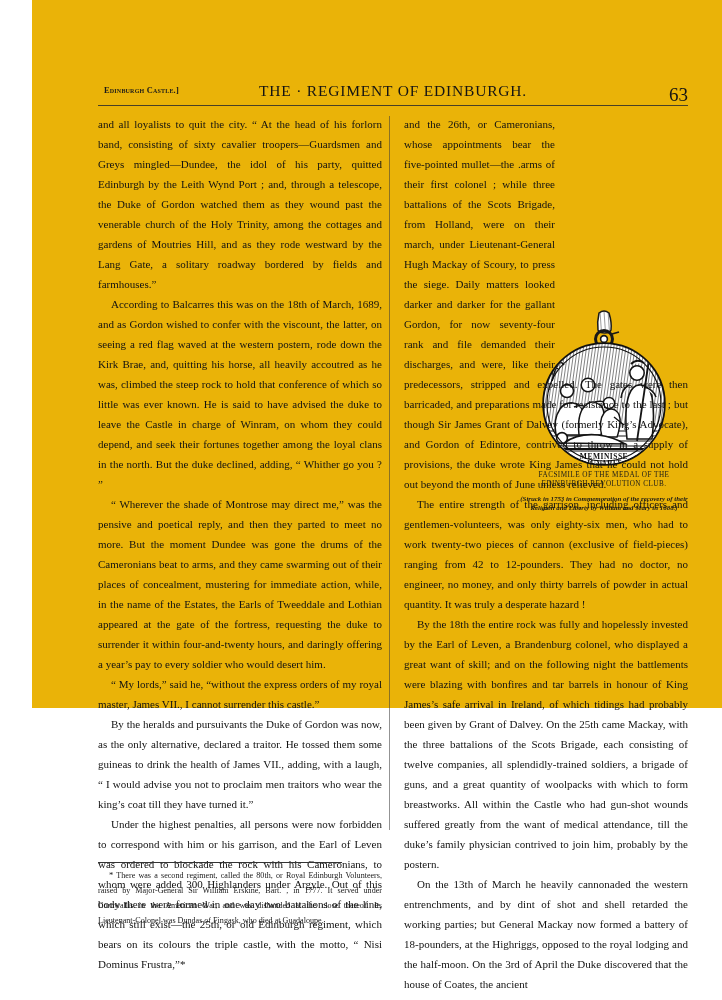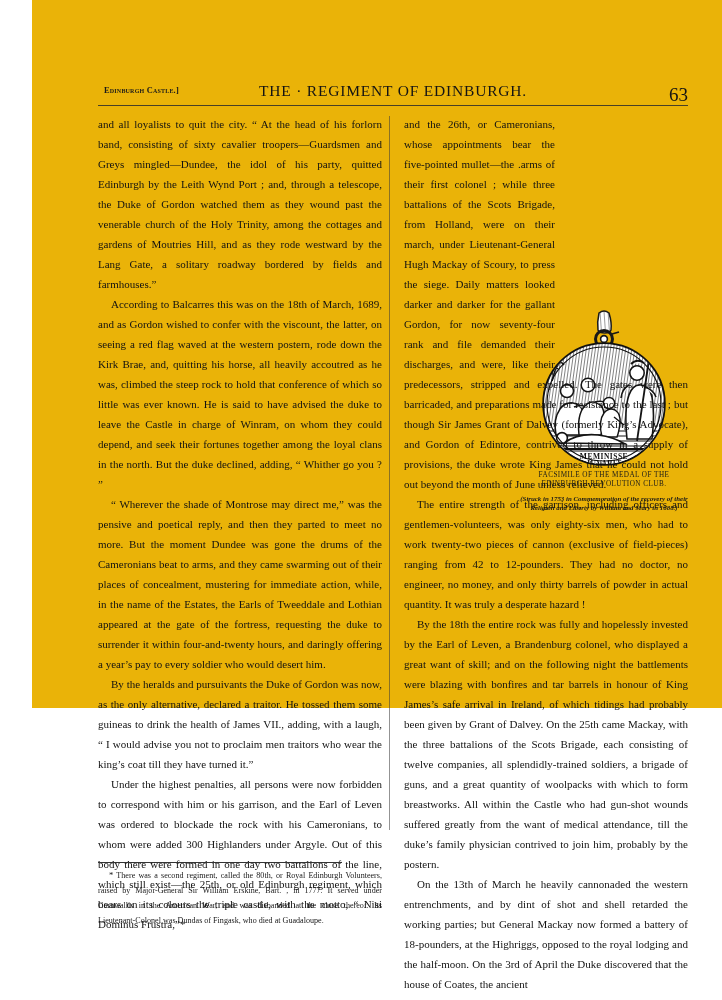--- a/index.html
+++ b/index.html
@@ -167,20 +167,21 @@
     <div class="head-right">63</div>
   </div>
   <div class="rule"></div>
 
   <div class="colrule"></div>
 
   <div class="col col-left">
     <p class="noind">and all loyalists to quit the city. “ At the head of his forlorn band, consisting of sixty cavalier troopers—Guardsmen and Greys mingled—Dundee, the idol of his party, quitted Edinburgh by the Leith Wynd Port ; and, through a telescope, the Duke of Gordon watched them as they wound past the venerable church of the Holy Trinity, among the cottages and gardens of Moutries Hill, and as they rode westward by the Lang Gate, a solitary roadway bordered by fields and farmhouses.”</p>
     <p>According to Balcarres this was on the 18th of March, 1689, and as Gordon wished to confer with the viscount, the latter, on seeing a red flag waved at the western postern, rode down the Kirk Brae, and, quitting his horse, all heavily accoutred as he was, climbed the steep rock to hold that conference of which so little was ever known. He is said to have advised the duke to leave the Castle in charge of Winram, on whom they could depend, and seek their fortunes together among the loyal clans in the north. But the duke declined, adding, “ Whither go you ? ”</p>
     <p>“ Wherever the shade of Montrose may direct me,” was the pensive and poetical reply, and then they parted to meet no more. But the moment Dundee was gone the drums of the Cameronians beat to arms, and they came swarming out of their places of concealment, mustering for immediate action, while, in the name of the Estates, the Earls of Tweeddale and Lothian appeared at the gate of the fortress, requesting the duke to surrender it within four-and-twenty hours, and daringly offering a year’s pay to every soldier who would desert him.</p>
+    <p>“ My lords,” said he, “without the express orders of my royal master, James VII., I cannot surrender this castle.”</p>
     <p>By the heralds and pursuivants the Duke of Gordon was now, as the only alternative, declared a traitor. He tossed them some guineas to drink the health of James VII., adding, with a laugh, “ I would advise you not to proclaim men traitors who wear the king’s coat till they have turned it.”</p>
     <p>Under the highest penalties, all persons were now forbidden to correspond with him or his garrison, and the Earl of Leven was ordered to blockade the rock with his Cameronians, to whom were added 300 Highlanders under Argyle. Out of this body there were formed in one day two battalions of the line, which still exist—the 25th, or old Edinburgh regiment, which bears on its colours the triple castle, with the motto, “ Nisi Dominus Frustra,”*</p>
   </div>
 
   <div class="fn-rule"></div>
   <div class="footnote">
     <p><span class="fn-star">*</span> <span>There was a second regiment, called the 80th, or Royal Edinburgh Volunteers, raised by Major-General Sir William Erskine, Bart. , in 1777. It served under Cornwallis in the American War, and was disbanded at the close thereof. Its Lieutenant-Colonel was Dundas of Fingask, who died at Guadaloupe.</span></p>
   </div>
 
   <div class="figure">

